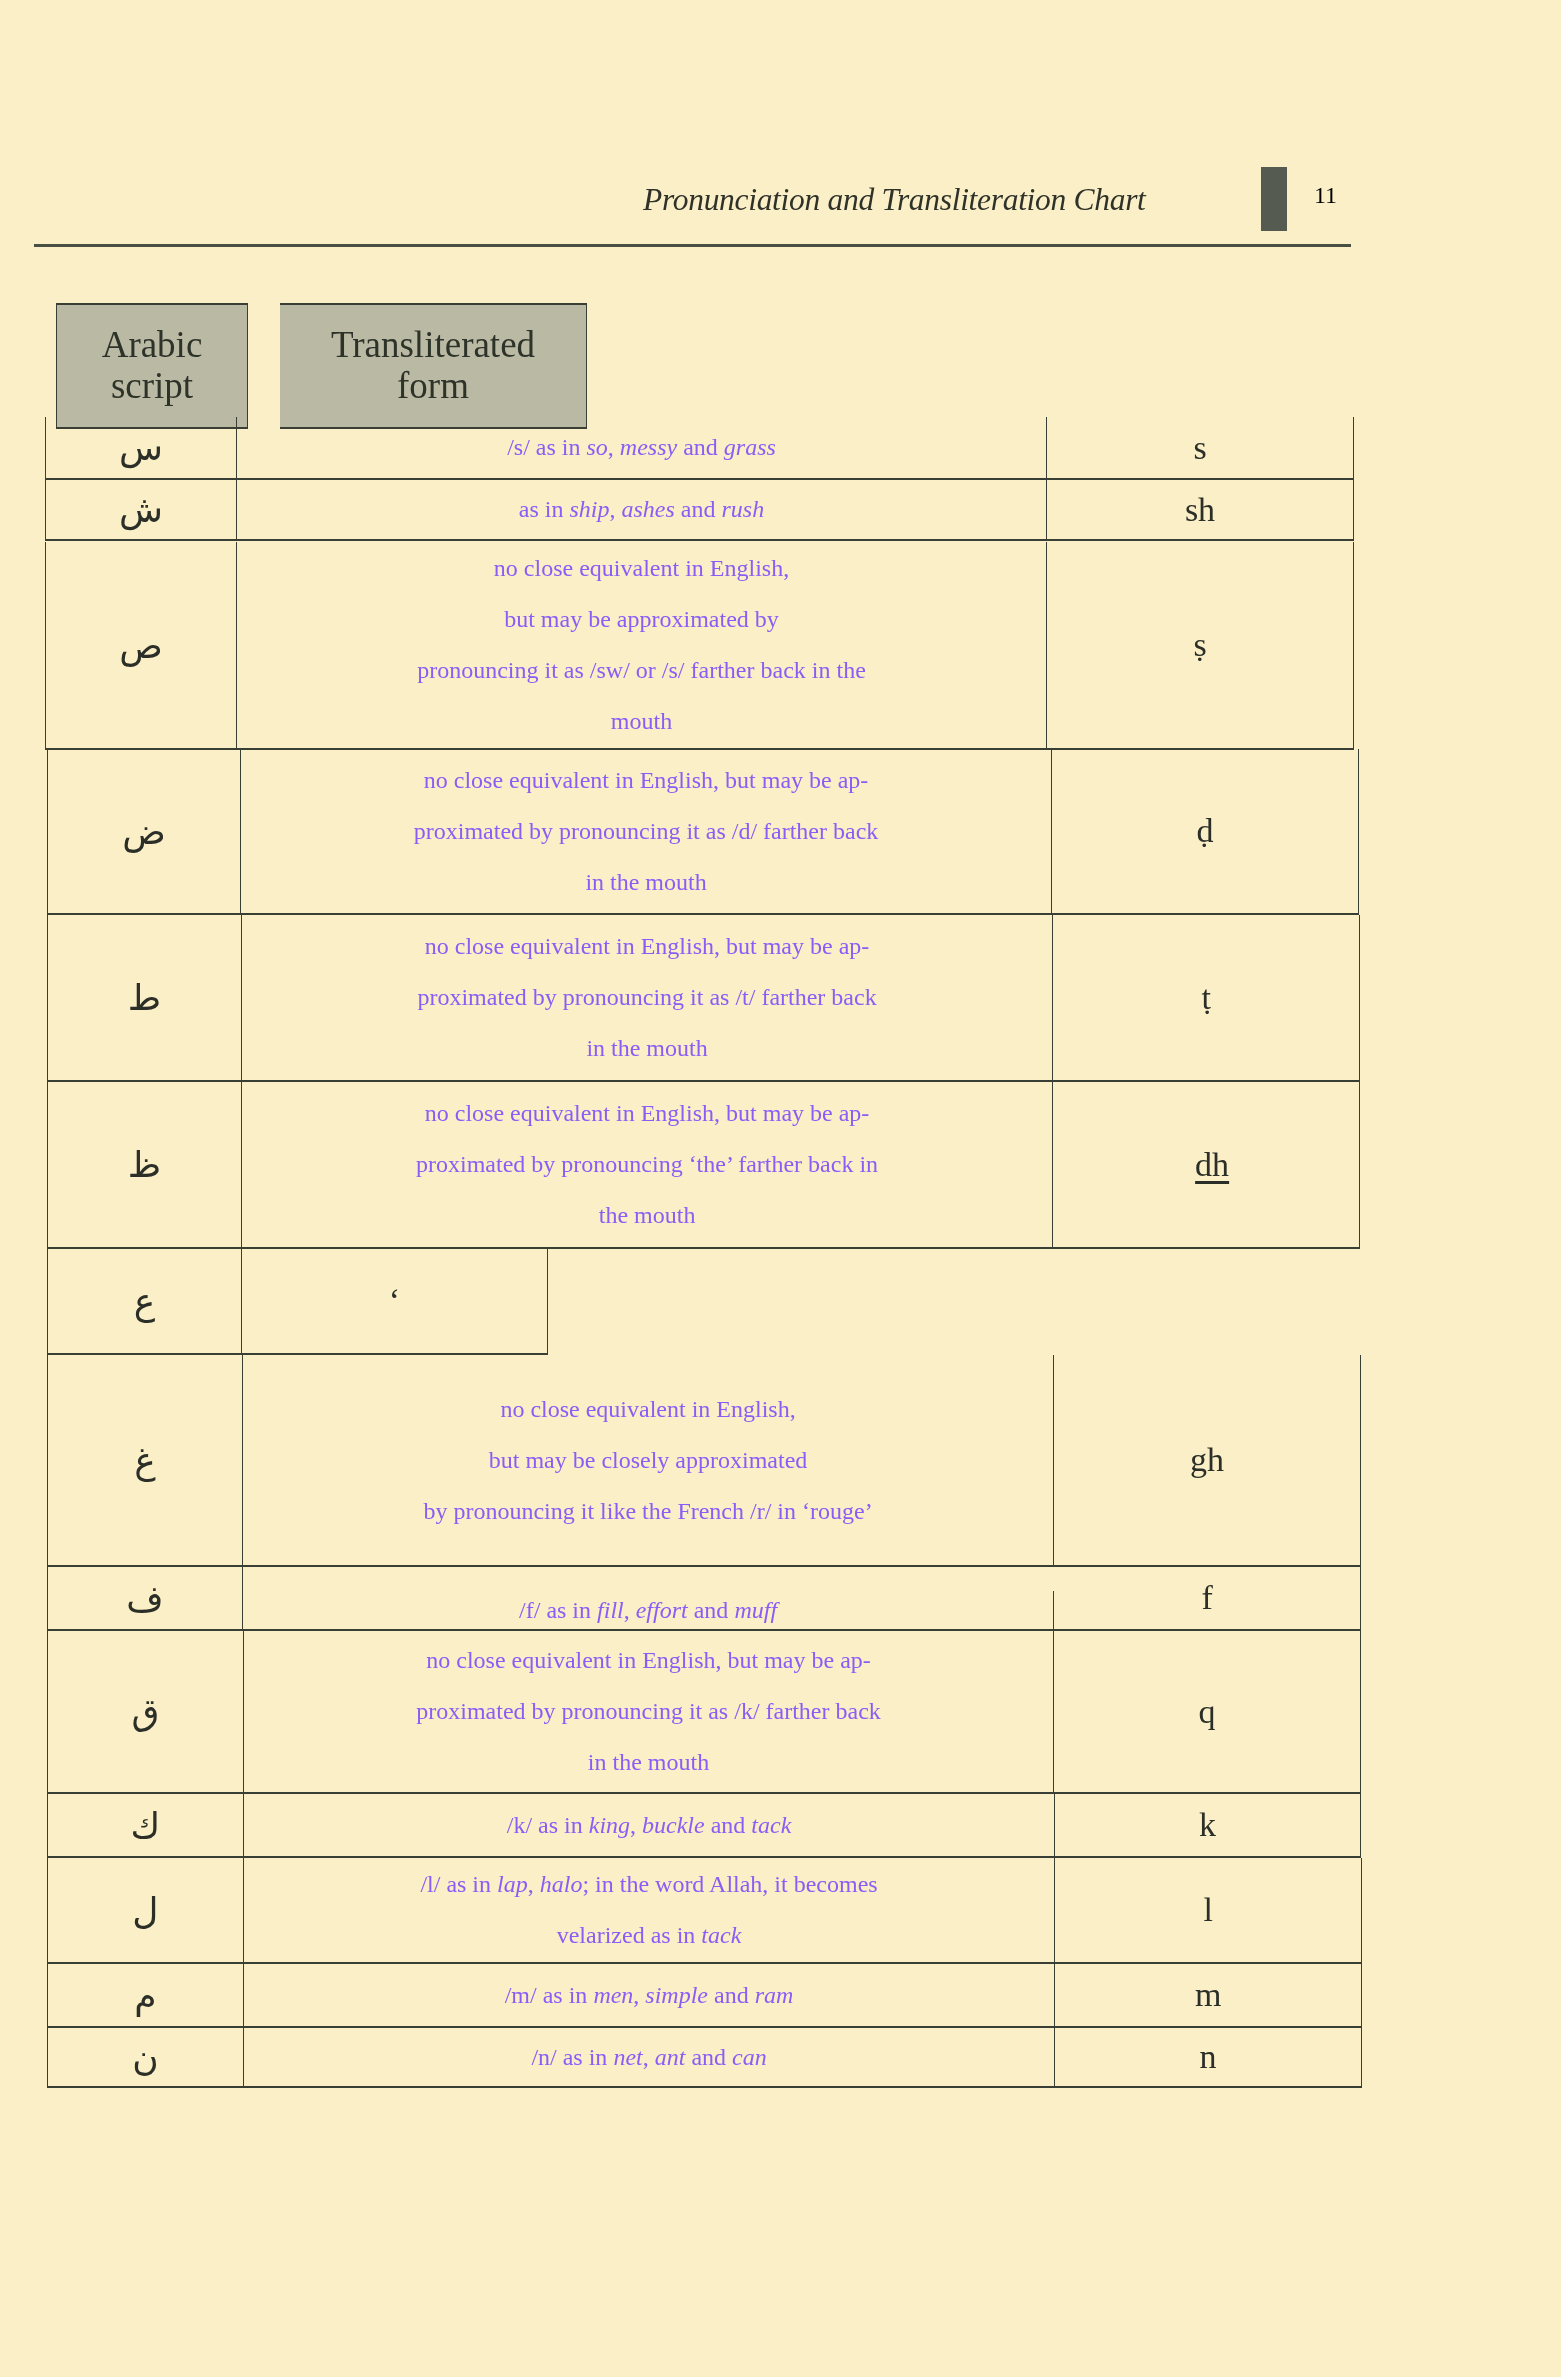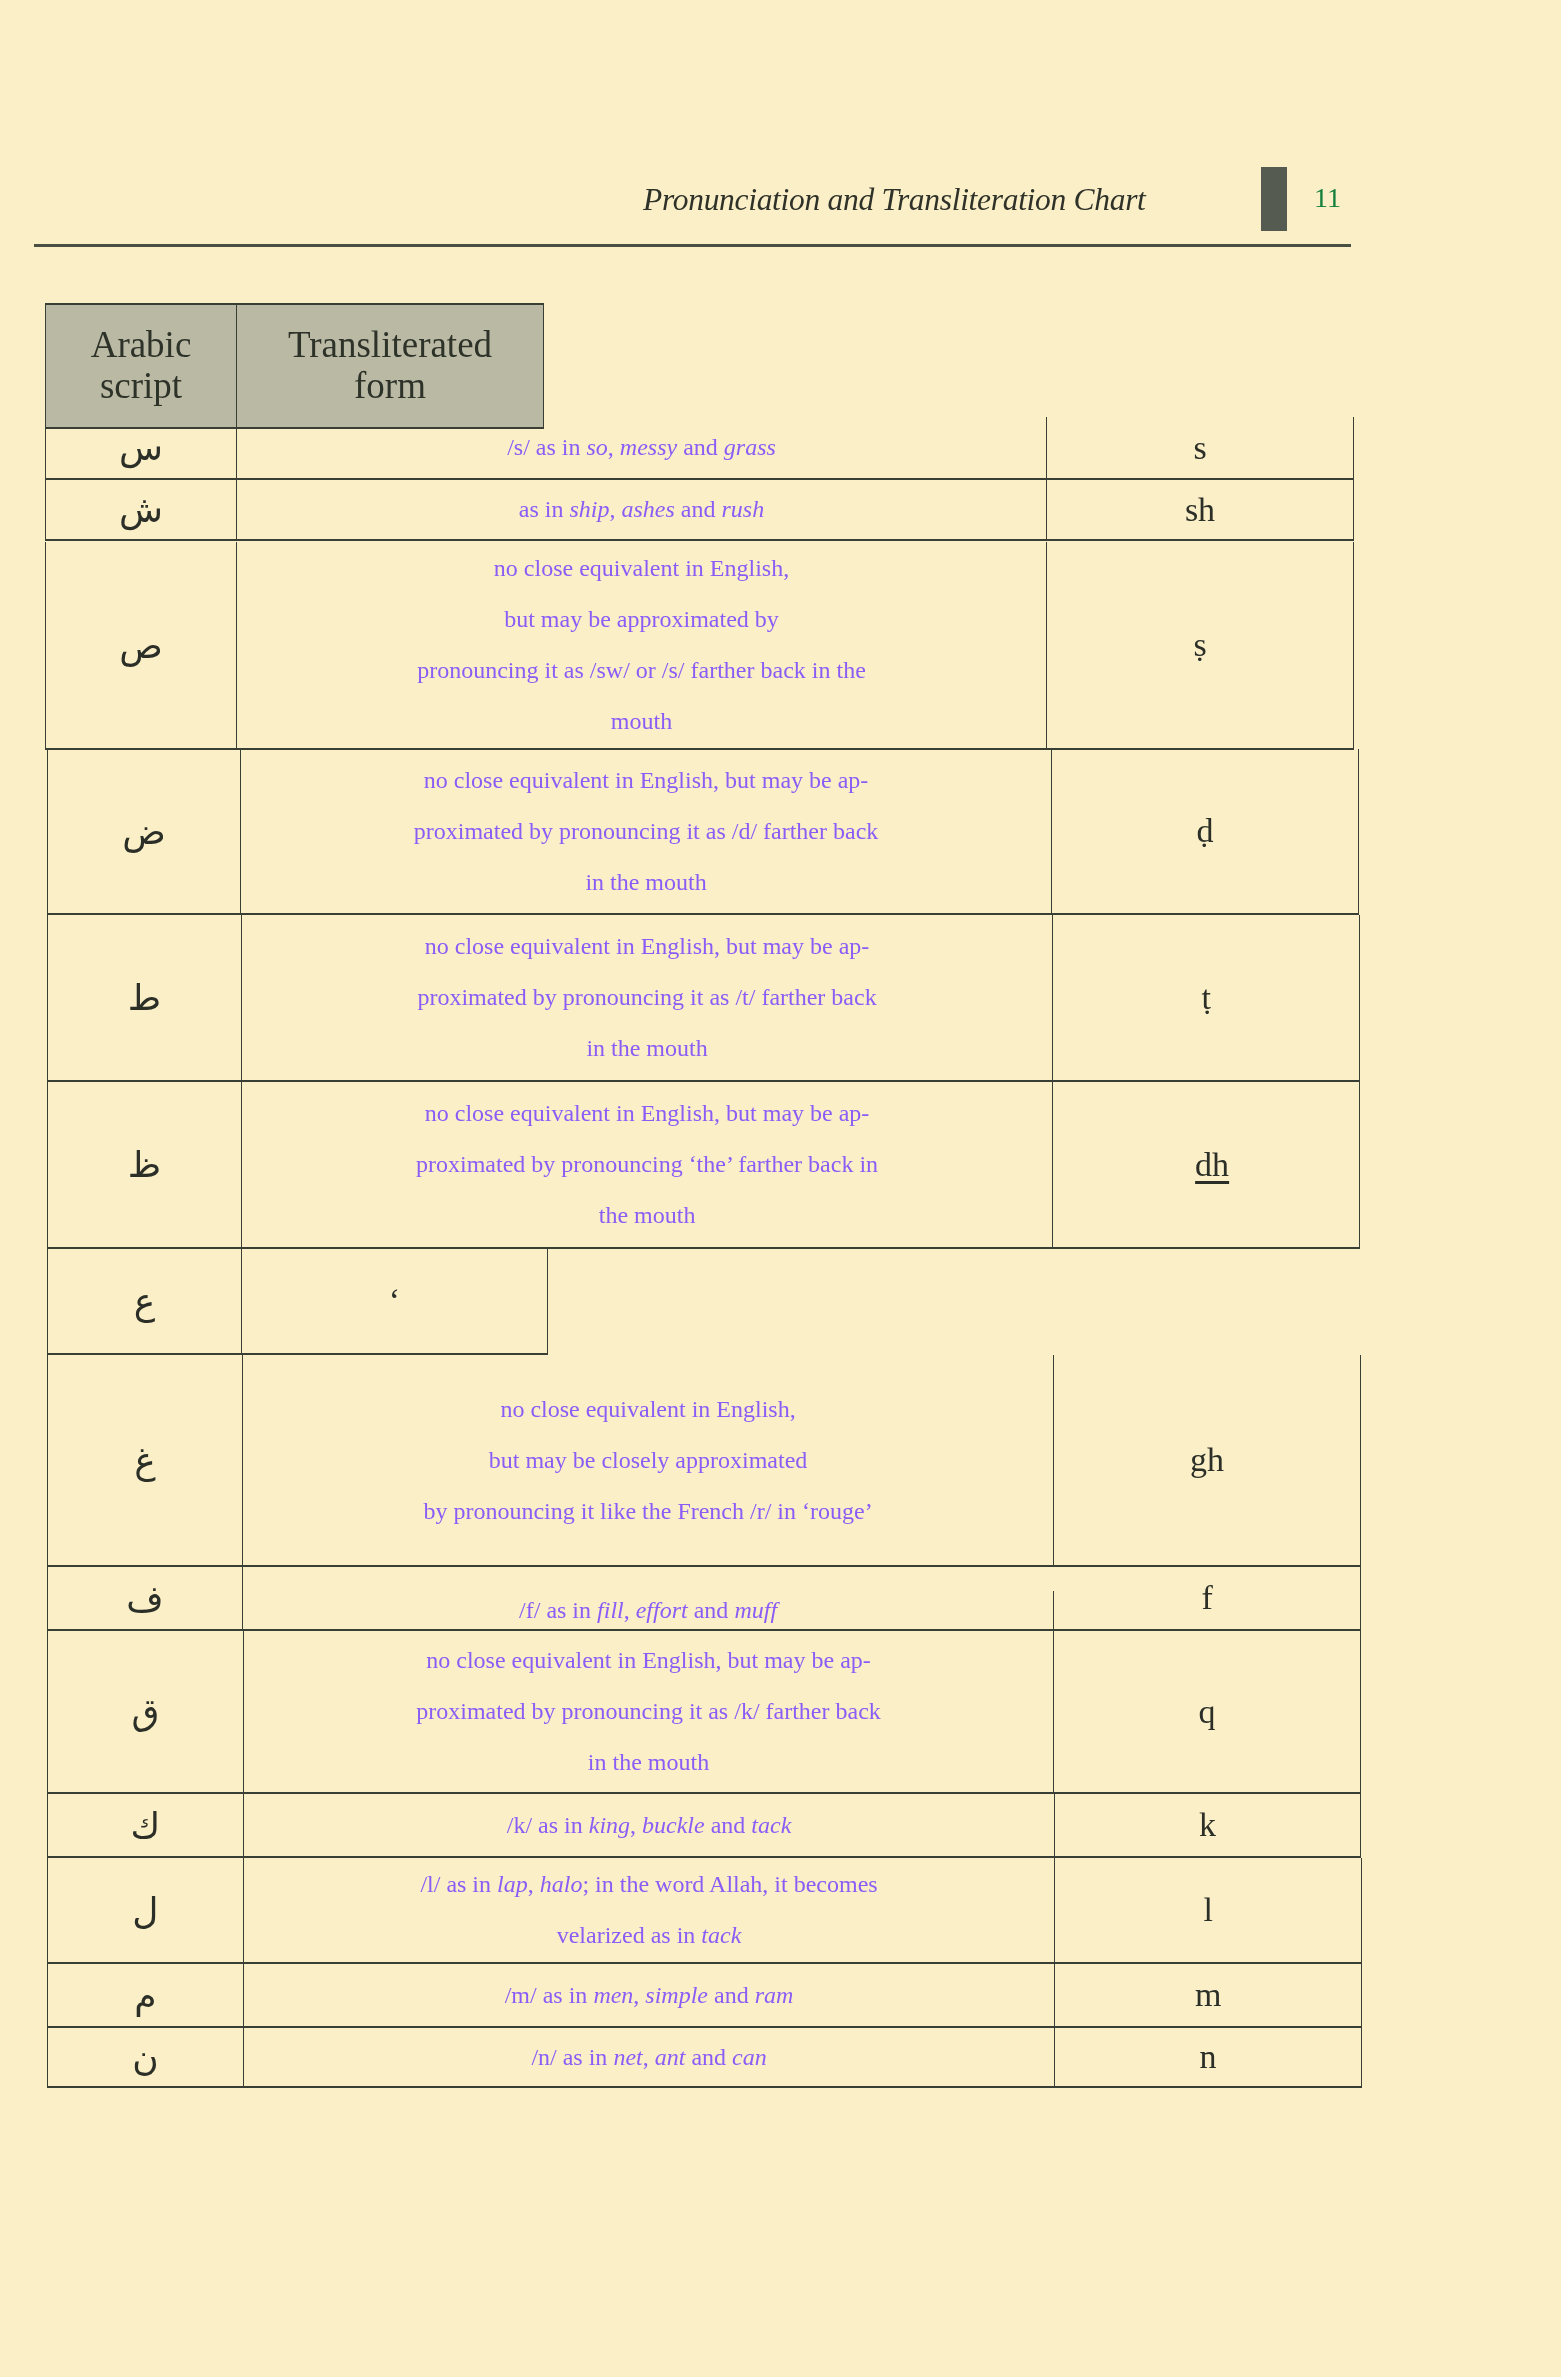--- a/index.html
+++ b/index.html
@@ -17,21 +17,21 @@
     position: absolute; left: 643px; top: 182px;
     font-style: italic; font-size: 31.5px; letter-spacing: -0.3px;
     color: #2f3229; white-space: nowrap;
   }
   .page-bar {
     position: absolute; left: 1261px; top: 167px; width: 25.5px; height: 64px;
     background: #555b50;
   }
   .page-number {
     position: absolute; left: 1314px; top: 182px;
-    font-size: 28px; color: #15803d;
+    font-size: 24px; color: #000000;
   }
   .head-rule {
     position: absolute; left: 34px; top: 244px; width: 1317px; height: 2.6px;
     background: #4a4f44;
   }
 
   .chart {
     position: absolute; left: 0; top: 0; width: 1562px; height: 2377px;
   }
   .row {
@@ -71,21 +71,21 @@
 <body>
 
 <div class="running-head">
   <div class="running-title">Pronunciation and Transliteration Chart</div>
   <div class="page-bar"></div>
   <div class="page-number">11</div>
   <div class="head-rule"></div>
 </div>
 
 <div class="chart" id="chart">
-  <div class="row header-row" style="left:45px; top:303px; width:1310px; height:126px;">
+  <div class="row header-row" style="left:56px; top:303px; width:1310px; height:126px;gap:32px;">
     <div class="cell" style="width:192px;">
       <span style="display:block;width:145px;">Arabic script</span>
     </div>
     <div class="cell" style="width:307px;">
       <span style="display:block;width:272px;">Transliterated form</span>
     </div>
   </div>
   <div id="rows">
       <div class="row" style="left: 45px; top: 417px; width: 1310px; height: 63px;">
         <div class="cell" style="width: 192px;">

